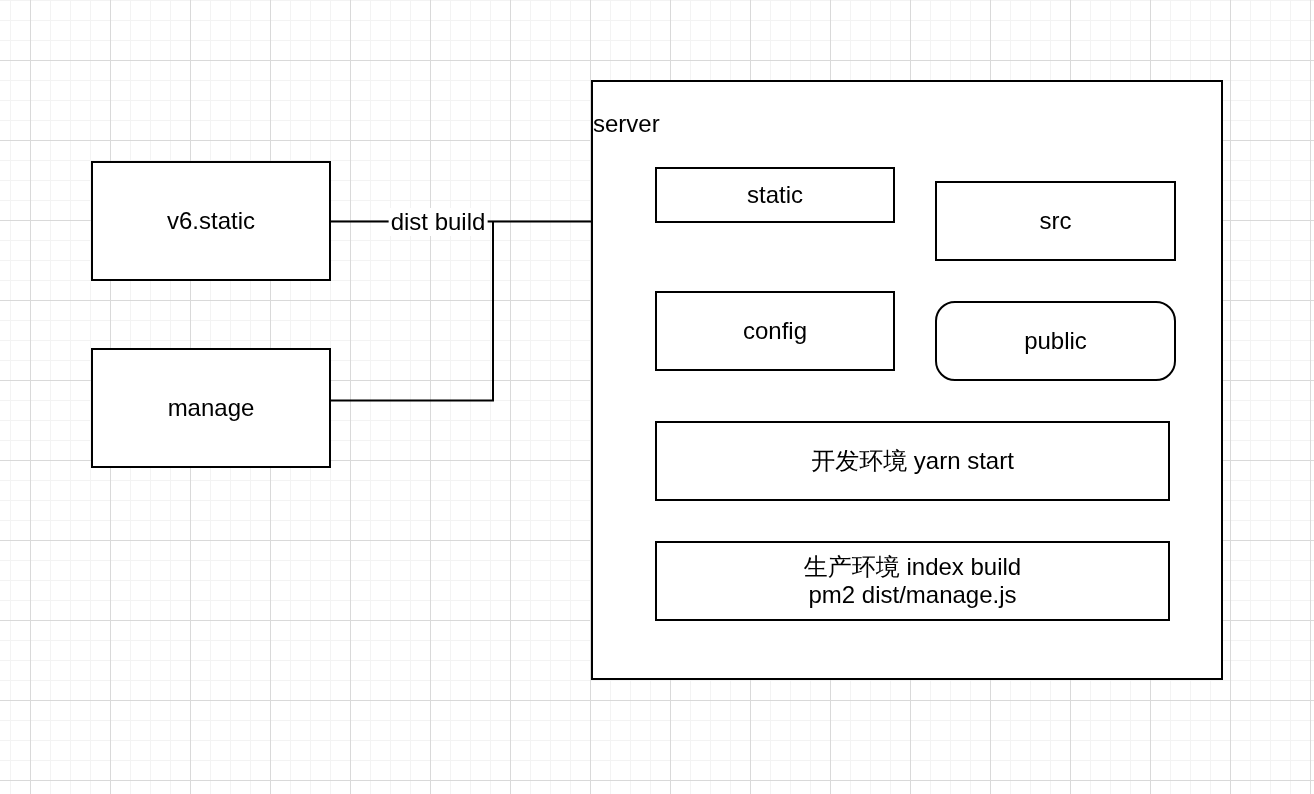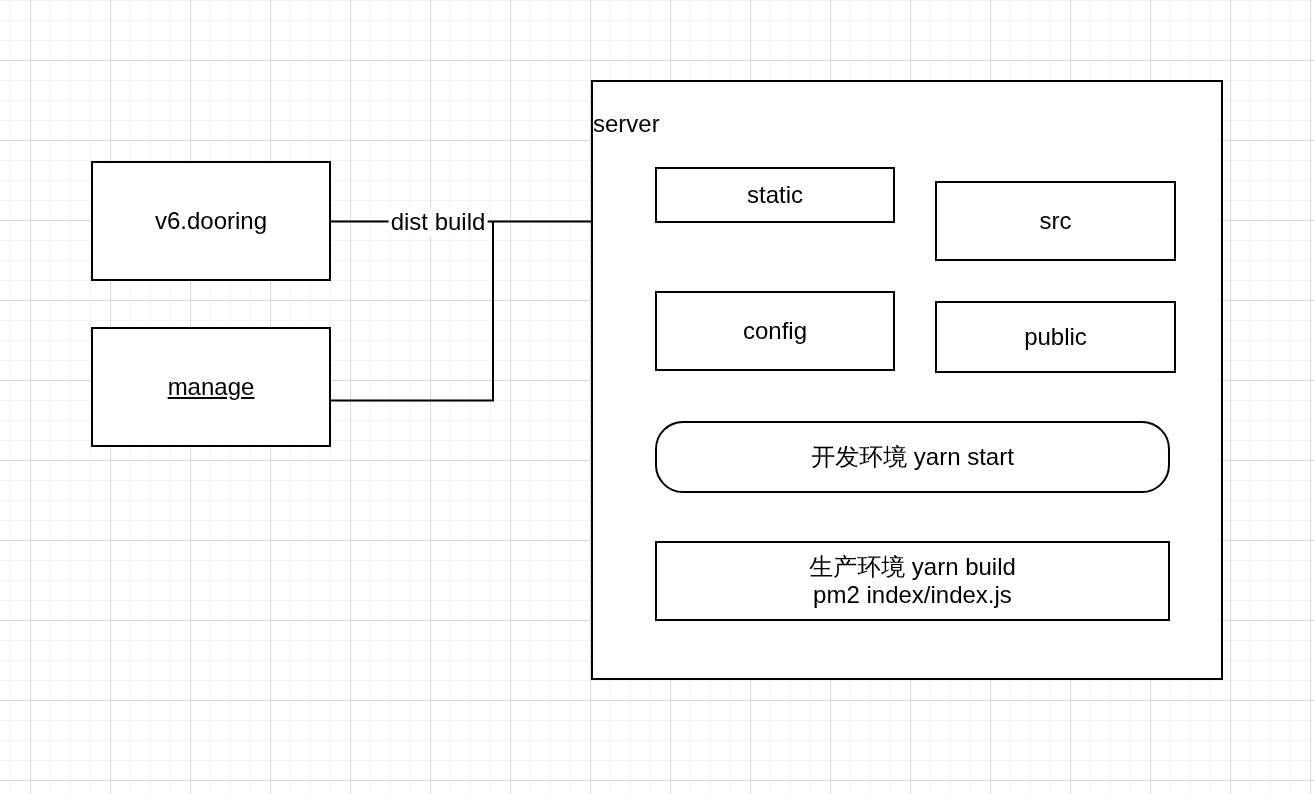--- a/index.html
+++ b/index.html
@@ -50,27 +50,27 @@
     position: absolute;
     left: 0;
     right: 0;
     top: 28px;
     text-align: left;
     font-size: 24px;
   }
 
   
   .n-v6      { left: 91px;  top: 161px; width: 240px; height: 120px; }
-  .n-manage  { left: 91px;  top: 327px; width: 240px; height: 120px; text-decoration: underline; }
+  .n-manage  { left: 91px;  top: 348px; width: 240px; height: 120px; }
   .g-server  { left: 591px; top: 80px;  width: 632px; height: 600px; }
   .n-static  { left: 655px; top: 167px; width: 240px; height: 56px; }
   .n-src     { left: 935px; top: 181px; width: 241px; height: 80px; }
   .n-config  { left: 655px; top: 291px; width: 240px; height: 80px; }
-  .n-public  { left: 935px; top: 301px; width: 241px; height: 72px; }
-  .n-dev     { left: 655px; top: 421px; width: 515px; height: 72px; border-radius: 28px; }
+  .n-public  { left: 935px; top: 301px; width: 241px; height: 80px; border-radius: 20px; }
+  .n-dev     { left: 655px; top: 421px; width: 515px; height: 80px; }
   .n-prod    { left: 655px; top: 541px; width: 515px; height: 80px; }
 
   .edges-svg {
     position: absolute;
     left: 0; top: 0;
     width: 1314px;
     height: 794px;
     pointer-events: none;
   }
 
@@ -93,21 +93,21 @@
   <svg class="edges-svg" viewBox="0 0 1314 794" xmlns="http://www.w3.org/2000/svg">
 
     <polyline points="331,221.5 637,221.5" fill="none" stroke="#000" stroke-width="2"></polyline>
 
     <polygon points="655,221.5 636,213.5 640,221.5 636,229.5" fill="#000" stroke="#000" stroke-width="1"></polygon>
 
     <polyline points="331,400.5 493,400.5 493,221.5" fill="none" stroke="#000" stroke-width="2"></polyline>
   </svg>
 
   <div class="node n-v6">
-    <span>v6.dooring</span>
+    <span>v6.static</span>
   </div>
 
   <div class="node n-manage">
     <span>manage</span>
   </div>
 
   <div class="group g-server">
     <div class="group-title">server</div>
   </div>
 
@@ -126,20 +126,20 @@
   <div class="node n-public">
     <span>public</span>
   </div>
 
   <div class="node n-dev">
     <span>开发环境 yarn start</span>
   </div>
 
   <div class="node n-prod">
     <div>
-      <div>生产环境 yarn build</div>
-      <div>pm2 index/index.js</div>
+      <div>生产环境 index build</div>
+      <div>pm2 dist/manage.js</div>
     </div>
   </div>
 
   <div class="edge-label">dist build</div>
 
 </div>
 
 </body></html>

